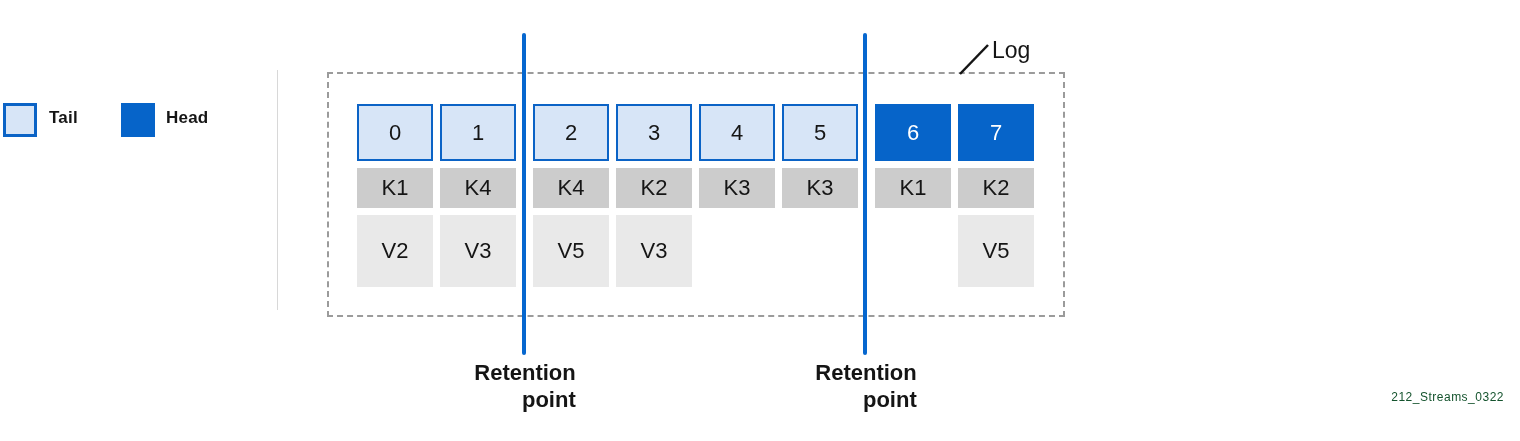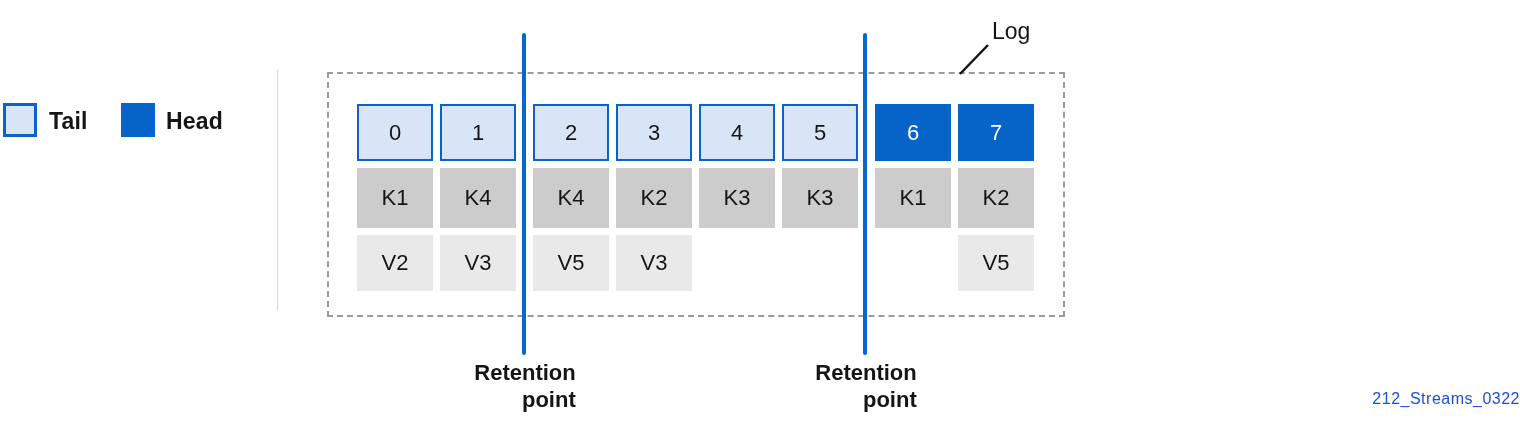--- a/index.html
+++ b/index.html
@@ -8,51 +8,51 @@
     width:1520px;height:441px;
     background:#ffffff;
     font-family:"Liberation Sans","DejaVu Sans",sans-serif;
     color:#151515;
     overflow:hidden;
   }
   
   .legend-swatch{position:absolute;width:34px;height:34px;box-sizing:border-box;}
   .swatch-tail{left:3px;top:103px;background:#d7e5f7;border:3px solid #0b63c6;}
   .swatch-head{left:121px;top:103px;background:#0664c9;}
-  .legend-label{position:absolute;top:108px;font-size:23px;font-weight:600;letter-spacing:.2px;}
+  .legend-label{position:absolute;top:108px;font-size:17px;font-weight:600;letter-spacing:.2px;}
   .label-tail{left:49px;}
   .label-head{left:166px;}
   
   .v-separator{position:absolute;left:277px;top:70px;width:1px;height:240px;background:#d8d8d8;}
   
   .log-box{position:absolute;left:327px;top:72px;width:738px;height:245px;box-sizing:border-box;border:2px dashed #9b9b9b;}
   .log-callout-line{position:absolute;left:954px;top:40px;width:44px;height:40px;}
-  .log-label{position:absolute;left:992px;top:18px;font-size:23px;font-weight:500;}
+  .log-label{position:absolute;left:992px;top:37px;font-size:23px;font-weight:500;}
   
   .col{position:absolute;top:104px;width:76px;display:flex;flex-direction:column;}
   .cell{
     box-sizing:border-box;width:76px;display:flex;align-items:center;justify-content:center;
     font-size:22px;
   }
   .cell.offset{height:57px;margin-bottom:7px;background:#d7e5f7;border:2px solid #0b63c6;color:#151515;}
   .col.head .cell.offset{background:#0664c9;border-color:#0664c9;color:#ffffff;}
-  .cell.key{height:60px;margin-bottom:7px;background:#cccccc;}
-  .cell.value{height:56px;background:#e9e9e9;}
+  .cell.key{height:40px;margin-bottom:7px;background:#cccccc;}
+  .cell.value{height:72px;background:#e9e9e9;}
   
   .marker-line{position:absolute;top:33px;width:4px;height:322px;background:#0667cf;border-radius:2px;}
   .marker-retention{left:522px;}
   .marker-compaction{left:863px;}
   .marker-label{
     position:absolute;top:360px;transform:translateX(-50%);
     text-align:right;font-size:22px;font-weight:600;line-height:1.22;white-space:pre-line;
   }
   .marker-label.retention{left:525px;}
   .marker-label.compaction{left:866px;}
   
-  .watermark{position:absolute;right:0;top:390px;font-size:16px;color:#1d4ed8;letter-spacing:.5px;}
+  .watermark{position:absolute;right:16px;top:390px;font-size:12px;color:#14532d;letter-spacing:.5px;}
 </style>
 </head>
 <body>
 
 <div id="stage">
 
   <div class="legend-swatch swatch-tail"></div>
   <div class="legend-label label-tail">Tail</div>
   <div class="legend-swatch swatch-head"></div>
   <div class="legend-label label-head">Head</div>

